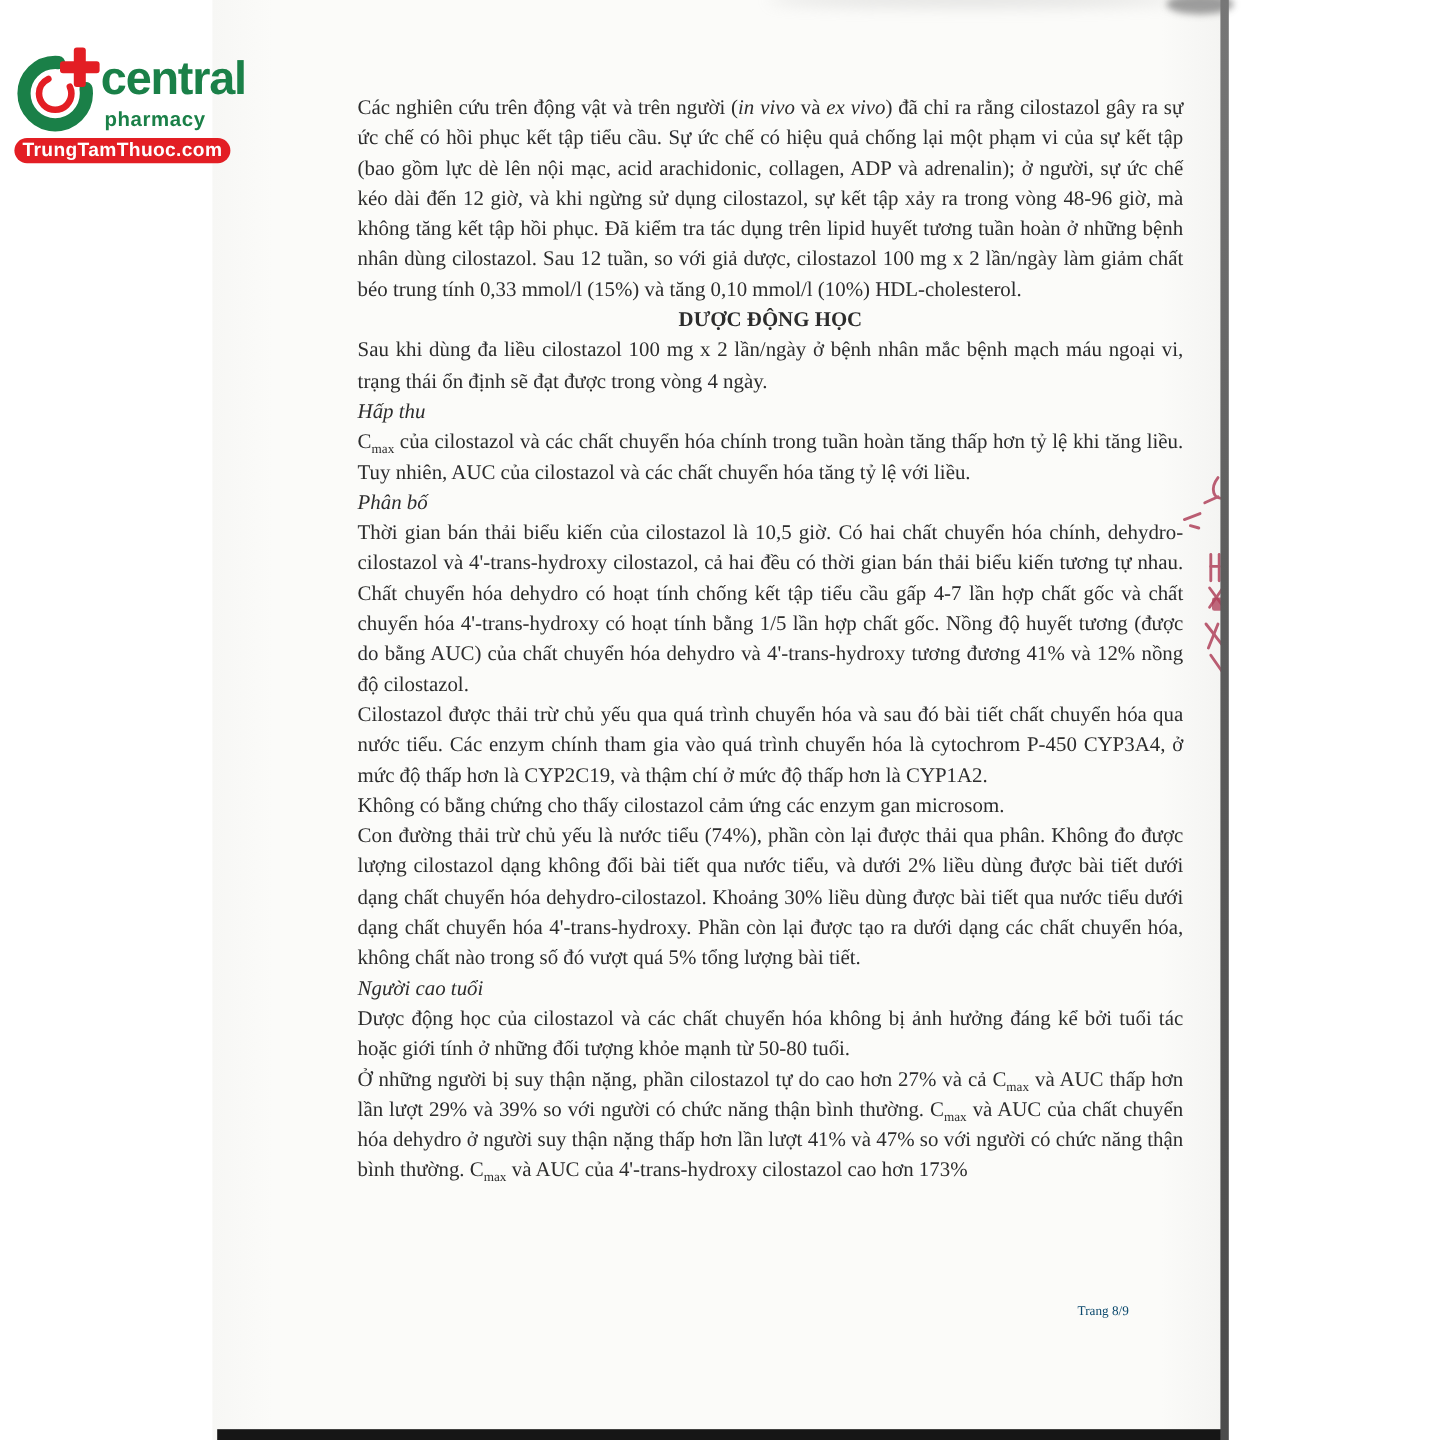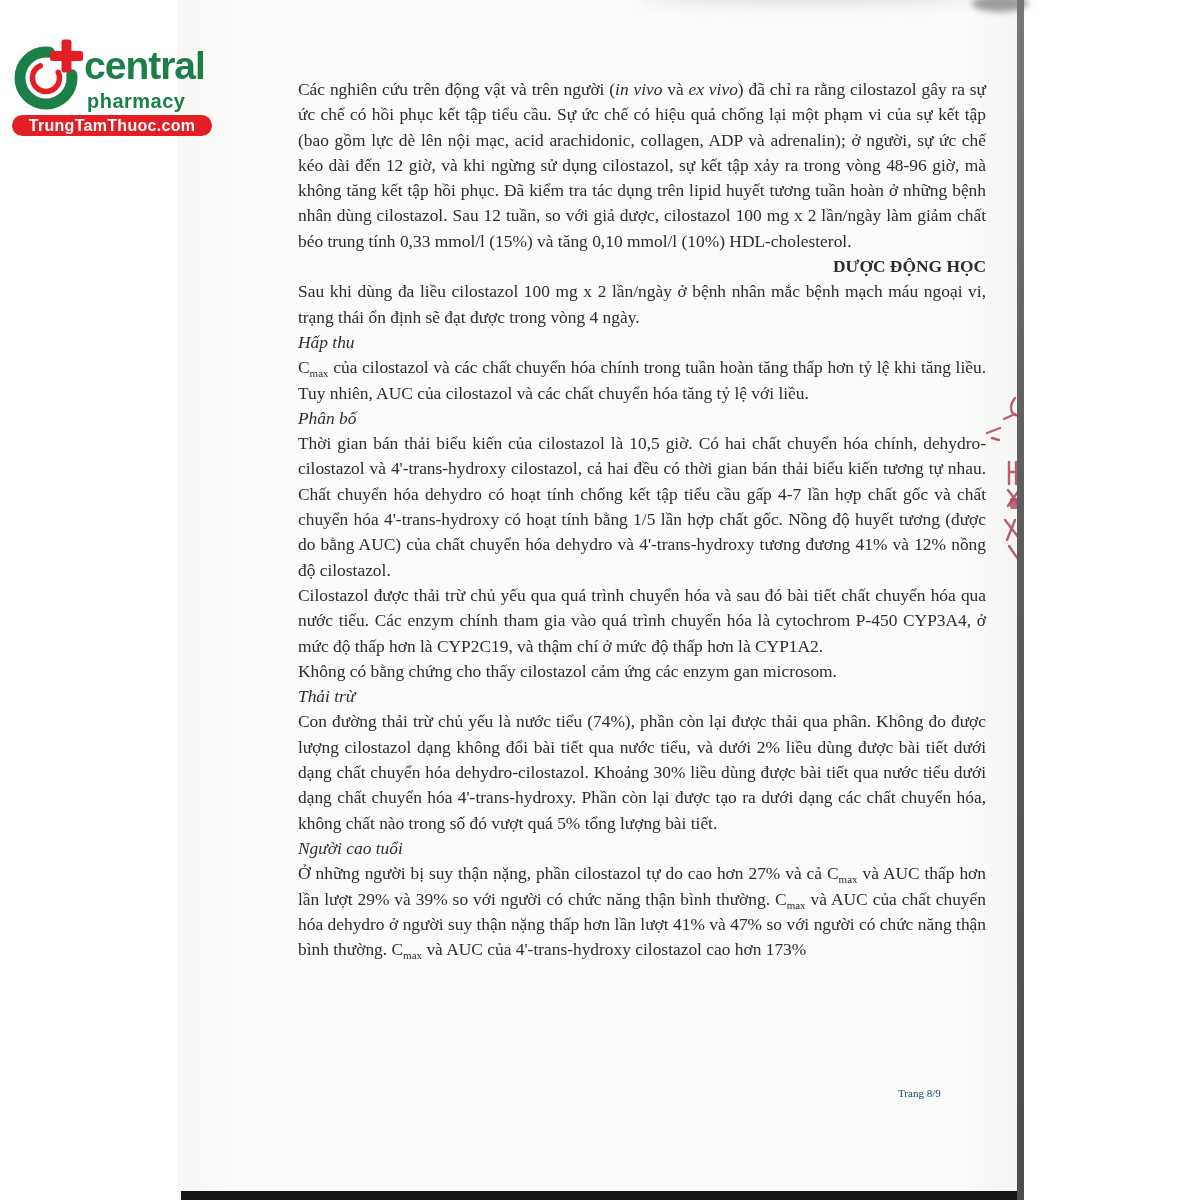--- a/index.html
+++ b/index.html
@@ -36,37 +36,37 @@
   .logo{position:absolute;left:10px;top:28px;width:212px;height:110px;z-index:8;}
   .logo-icon{position:absolute;left:4px;top:10px;}
   .logo-brand{
     position:absolute;left:74px;top:16px;
     font-family:"Liberation Sans","DejaVu Sans",sans-serif;
     font-weight:bold;font-size:39px;line-height:44px;letter-spacing:-1px;color:#1a8048;
   }
   .logo-sub{
     position:absolute;left:77px;top:62px;
     font-family:"Liberation Sans","DejaVu Sans",sans-serif;
-    font-weight:bold;font-size:20px;letter-spacing:.5px;color:#1a8048;
+    font-weight:bold;font-size:17px;letter-spacing:.5px;color:#1a8048;
   }
   .logo-pill{
-    position:absolute;left:2px;top:87px;width:200px;height:21px;border-radius:12px;
+    position:absolute;left:2px;top:87px;width:180px;height:21px;border-radius:12px;
     background:#e31e24;display:flex;align-items:center;justify-content:center;
   }
   .logo-pill span{
     font-family:"Liberation Sans","DejaVu Sans",sans-serif;
     font-weight:bold;font-size:16px;letter-spacing:.3px;color:#ffffff;
   }
   
   .doc{
     position:absolute;left:258px;top:77px;width:688px;z-index:3;
     font-size:17.4px;line-height:25.3px;color:#2c2c2c;margin-left:40px;
   }
   .blk{margin:0;text-align:justify;}
-  .blk.h{font-weight:bold;text-align:right;}
+  .blk.h{font-weight:bold;text-align:center;}
   .blk.sh{font-style:italic;text-align:left;}
   .it{font-style:italic;}
   .sb{vertical-align:sub;font-size:11px;line-height:0;}
   
   .footer{
     position:absolute;left:898px;top:1087px;z-index:3;
     font-size:11px;color:#0c4a6e;
   }
   
   .annot{position:absolute;left:975px;top:392px;z-index:5;overflow:visible;}
@@ -95,23 +95,23 @@
 <div class="doc">
     <div class="blk p"><span>Các nghiên cứu trên động vật và trên người (</span><span class="it">in vivo</span><span> và </span><span class="it">ex vivo</span><span>) đã chỉ ra rằng cilostazol gây ra sự ức chế có hồi phục kết tập tiểu cầu. Sự ức chế có hiệu quả chống lại một phạm vi của sự kết tập (bao gồm lực dè lên nội mạc, acid arachidonic, collagen, ADP và adrenalin); ở người, sự ức chế kéo dài đến 12 giờ, và khi ngừng sử dụng cilostazol, sự kết tập xảy ra trong vòng 48-96 giờ, mà không tăng kết tập hồi phục. Đã kiểm tra tác dụng trên lipid huyết tương tuần hoàn ở những bệnh nhân dùng cilostazol. Sau 12 tuần, so với giả dược, cilostazol 100 mg x 2 lần/ngày làm giảm chất béo trung tính 0,33 mmol/l (15%) và tăng 0,10 mmol/l (10%) HDL-cholesterol.</span></div>
     <div class="blk h"><span>DƯỢC ĐỘNG HỌC</span></div>
     <div class="blk p"><span>Sau khi dùng đa liều cilostazol 100 mg x 2 lần/ngày ở bệnh nhân mắc bệnh mạch máu ngoại vi, trạng thái ổn định sẽ đạt được trong vòng 4 ngày.</span></div>
     <div class="blk sh"><span>Hấp thu</span></div>
     <div class="blk p"><span>C</span><span class="sb">max</span><span> của cilostazol và các chất chuyển hóa chính trong tuần hoàn tăng thấp hơn tỷ lệ khi tăng liều. Tuy nhiên, AUC của cilostazol và các chất chuyển hóa tăng tỷ lệ với liều.</span></div>
     <div class="blk sh"><span>Phân bố</span></div>
     <div class="blk p"><span>Thời gian bán thải biểu kiến của cilostazol là 10,5 giờ. Có hai chất chuyển hóa chính, dehydro-cilostazol và 4'-trans-hydroxy cilostazol, cả hai đều có thời gian bán thải biểu kiến tương tự nhau. Chất chuyển hóa dehydro có hoạt tính chống kết tập tiểu cầu gấp 4-7 lần hợp chất gốc và chất chuyển hóa 4'-trans-hydroxy có hoạt tính bằng 1/5 lần hợp chất gốc. Nồng độ huyết tương (được do bằng AUC) của chất chuyển hóa dehydro và 4'-trans-hydroxy tương đương 41% và 12% nồng độ cilostazol.</span></div>
     <div class="blk p"><span>Cilostazol được thải trừ chủ yếu qua quá trình chuyển hóa và sau đó bài tiết chất chuyển hóa qua nước tiểu. Các enzym chính tham gia vào quá trình chuyển hóa là cytochrom P-450 CYP3A4, ở mức độ thấp hơn là CYP2C19, và thậm chí ở mức độ thấp hơn là CYP1A2.</span></div>
     <div class="blk p"><span>Không có bằng chứng cho thấy cilostazol cảm ứng các enzym gan microsom.</span></div>
-    <div class="blk sh"><span>Thải trừ</span></div>
     <div class="blk p"><span>Con đường thải trừ chủ yếu là nước tiểu (74%), phần còn lại được thải qua phân. Không đo được lượng cilostazol dạng không đổi bài tiết qua nước tiểu, và dưới 2% liều dùng được bài tiết dưới dạng chất chuyển hóa dehydro-cilostazol. Khoảng 30% liều dùng được bài tiết qua nước tiểu dưới dạng chất chuyển hóa 4'-trans-hydroxy. Phần còn lại được tạo ra dưới dạng các chất chuyển hóa, không chất nào trong số đó vượt quá 5% tổng lượng bài tiết.</span></div>
     <div class="blk sh"><span>Người cao tuổi</span></div>
+    <div class="blk p"><span>Dược động học của cilostazol và các chất chuyển hóa không bị ảnh hưởng đáng kể bởi tuổi tác hoặc giới tính ở những đối tượng khỏe mạnh từ 50-80 tuổi.</span></div>
     <div class="blk p"><span>Ở những người bị suy thận nặng, phần cilostazol tự do cao hơn 27% và cả C</span><span class="sb">max</span><span> và AUC thấp hơn lần lượt 29% và 39% so với người có chức năng thận bình thường. C</span><span class="sb">max</span><span> và AUC của chất chuyển hóa dehydro ở người suy thận nặng thấp hơn lần lượt 41% và 47% so với người có chức năng thận bình thường. C</span><span class="sb">max</span><span> và AUC của 4'-trans-hydroxy cilostazol cao hơn 173%</span></div>
   </div>
 
 <svg class="annot" width="48" height="178" viewBox="0 0 48 178">
   <g fill="none" stroke-width="2.4" stroke-linecap="round" opacity="0.85" stroke="#b0435c">
     <path d="M40,6 c-7,9 -4,19 5,17"></path>
     <path d="M29,27 l11,-5"></path>
     <path d="M12,41 l13,-5"></path>
     <path d="M17,46 l7,2"></path>
     <path d="M34,70 l0,22"></path>

